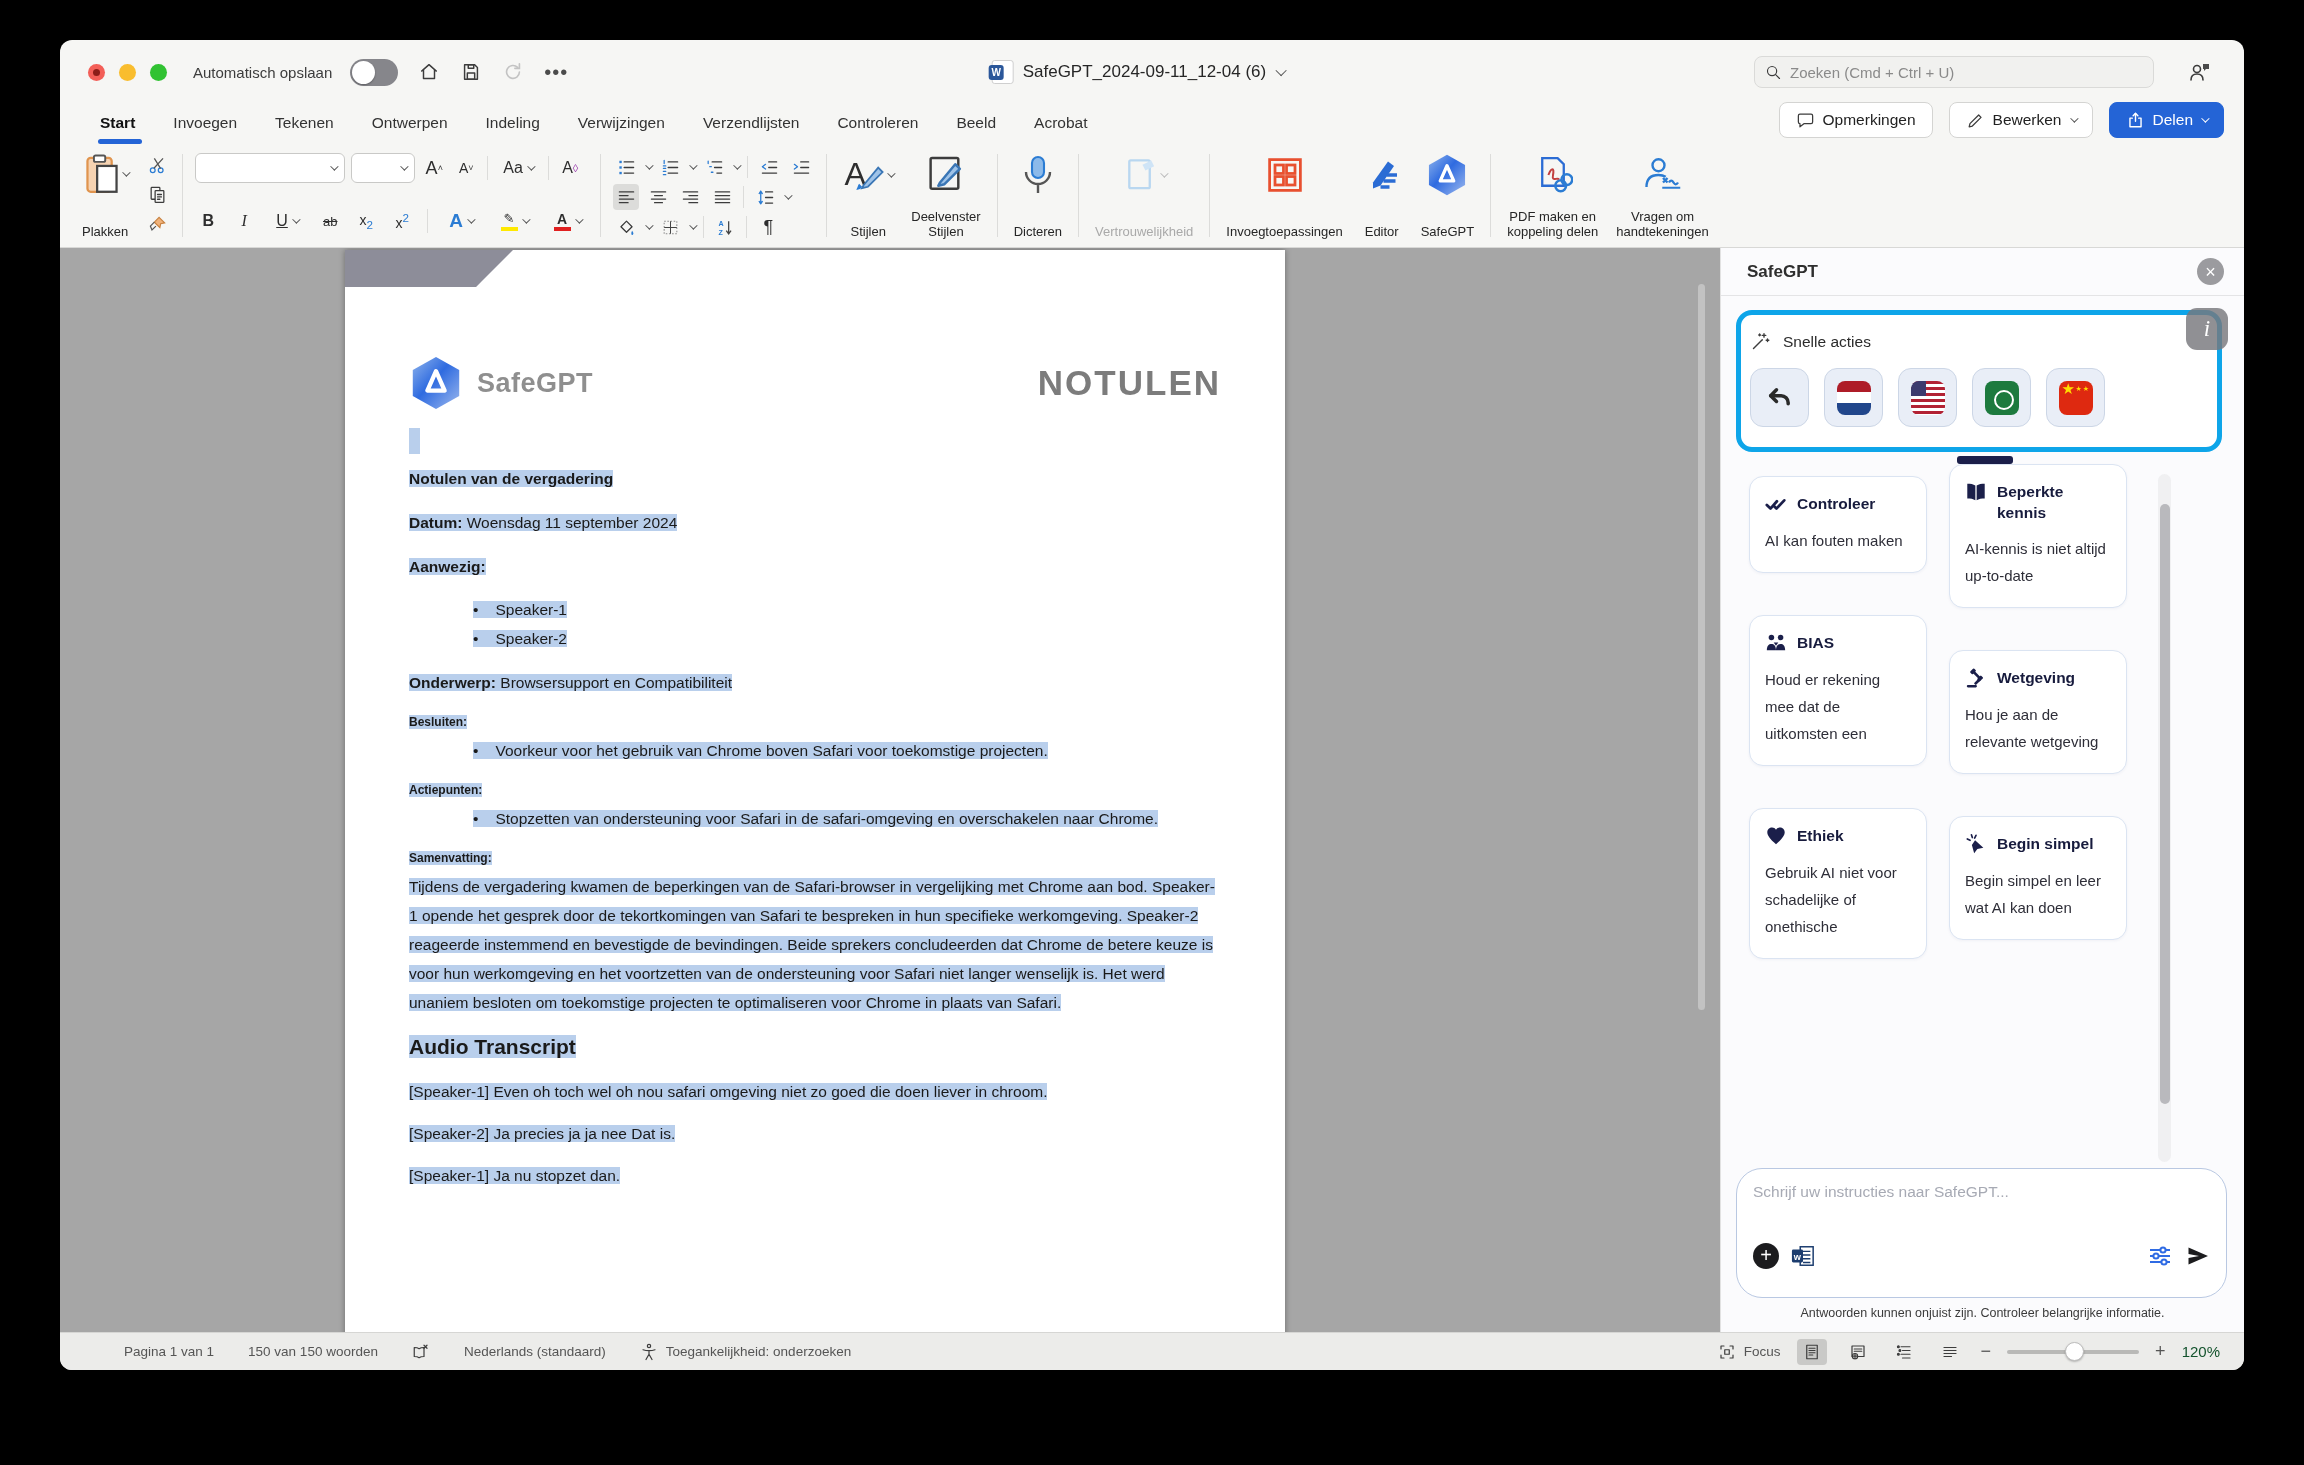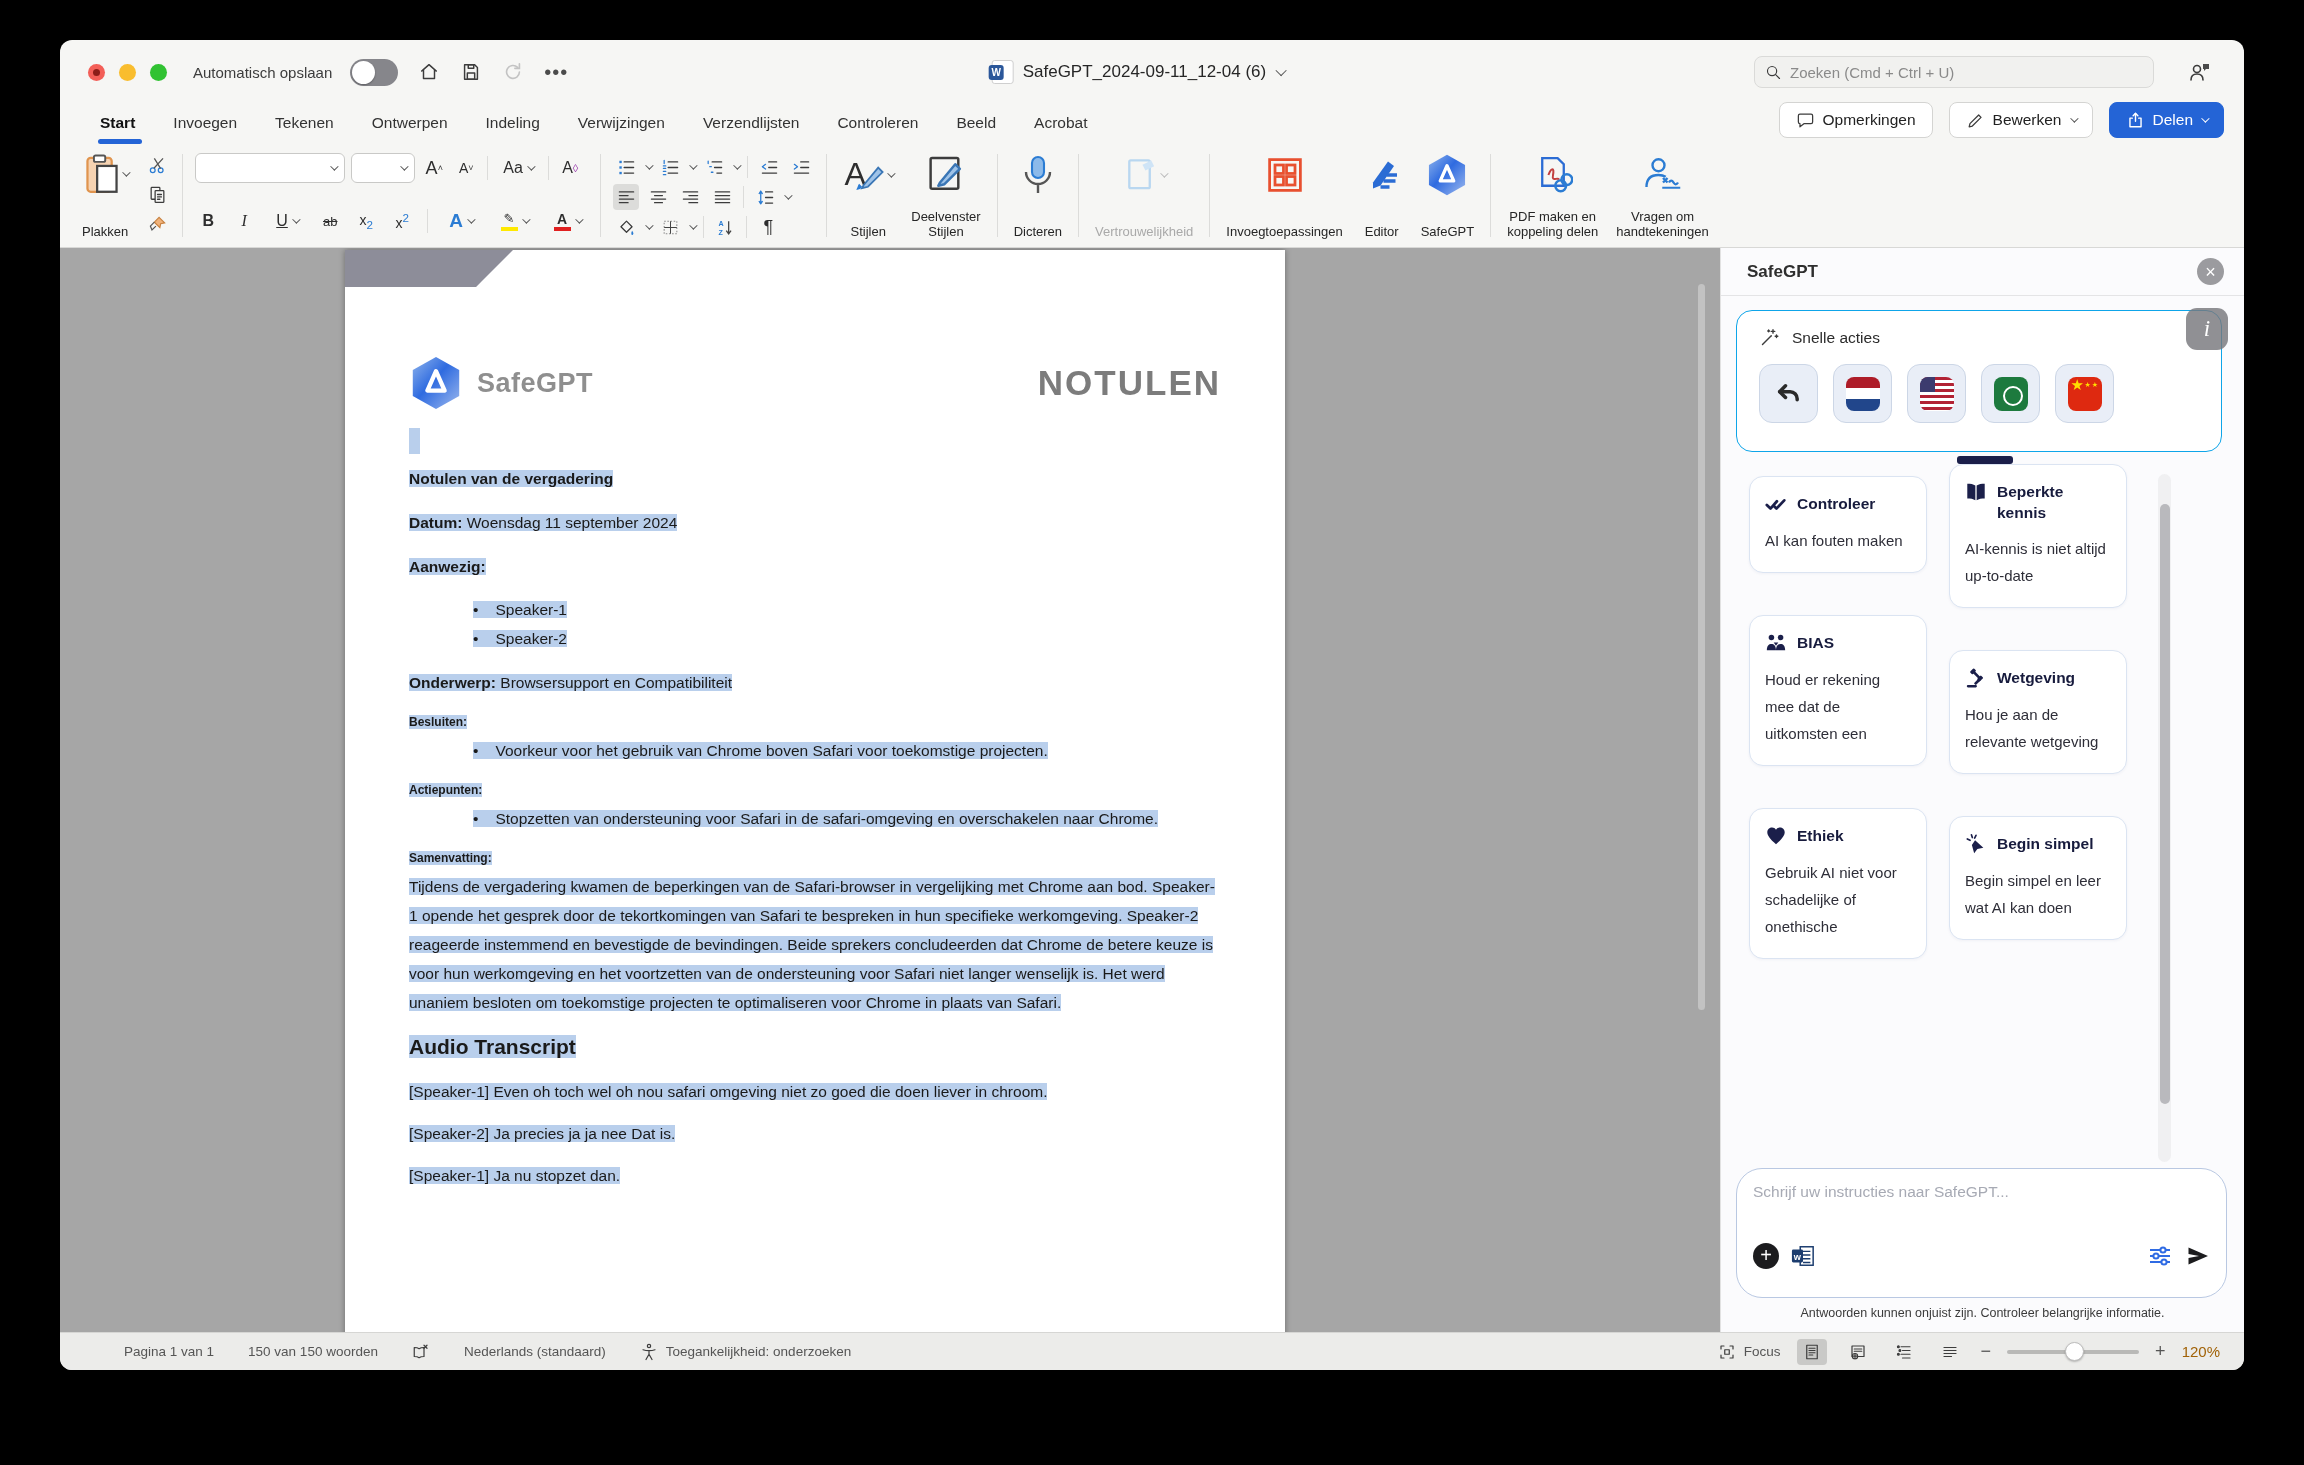--- a/index.html
+++ b/index.html
@@ -84,21 +84,21 @@
   .bsp { display:inline-block; width:17px; }
   .bluelbl { font-size:12px !important; line-height:20px !important; color:#4472c4; font-weight:bold; margin-bottom:4px !important; }
   .h2blue { font-size:21px !important; line-height:30px !important; color:#2e74b5; font-weight:600; margin-top:26px; }
   .doc .trans { margin-bottom:13px; }
 
   
   .panel { width:524px; height:100%; background:#fbfbfd; border-left:1px solid #e2e2e2; position:relative; }
   .panel-head { height:48px; border-bottom:1px solid #e4e4e6; display:flex; align-items:center; padding:0 20px 0 26px; }
   .panel-title { font-size:17px; font-weight:600; color:#2e2e2e; }
   .close-btn { margin-left:auto; width:27px; height:27px; border-radius:50%; background:#9b9b9f; color:#fff; font-size:18px; display:flex; align-items:center; justify-content:center; line-height:1; }
-  .qa-card { position:absolute; left:15px; top:62px; width:486px; height:142px; background:#fff; border:1px solid #0ea5e9; border-radius:16px; padding:16px 22px; }
+  .qa-card { position:absolute; left:15px; top:62px; width:486px; height:142px; background:#fff; border:5px solid #0ea5e9; border-radius:16px; padding:16px 9px; }
   .qa-head { display:flex; align-items:center; gap:12px; font-size:15.5px; color:#2b2b2b; }
   .qa-head svg { width:21px; height:21px; }
   .qa-btns { display:flex; gap:15px; margin-top:16px; }
   .qa-btn { width:59px; height:59px; border-radius:13px; background:#e9eef7; border:1px solid #ccd6e6; display:flex; align-items:center; justify-content:center; }
   .qa-btn svg { width:28px; height:28px; }
   .flag { width:34px; height:34px; border-radius:8px; overflow:hidden; position:relative; }
   .flag.nl { background:linear-gradient(180deg,#ae1c28 0 33%,#fff 33% 66%,#21468b 66%); }
   .flag.us { background:repeating-linear-gradient(180deg,#b22234 0 3px,#fff 3px 6px); }
   .flag.us::after { content:""; position:absolute; left:0; top:0; width:15px; height:15px; background:#3c3b6e; }
   .flag.arab { background:#1d7a3e; }
@@ -766,17 +766,17 @@
       <span class="viewbtn">
           <svg class="oi" viewBox="0 0 24 24" stroke="#555">
             <path d="M4 6h16M4 10h16M4 14h16M4 18h10"></path>
           </svg>
         </span>
       <span class="zoomsign">−</span>
       <span class="zslider">
           <span class="zthumb"></span>
         </span>
       <span class="zoomsign">+</span>
-      <span class="sb-item" style="font-size:15px;color:#a16207">120%</span>
+      <span class="sb-item" style="font-size:15px;color:#14532d">120%</span>
     </span>
   </div>
 
 </div>
 
 </body></html>

